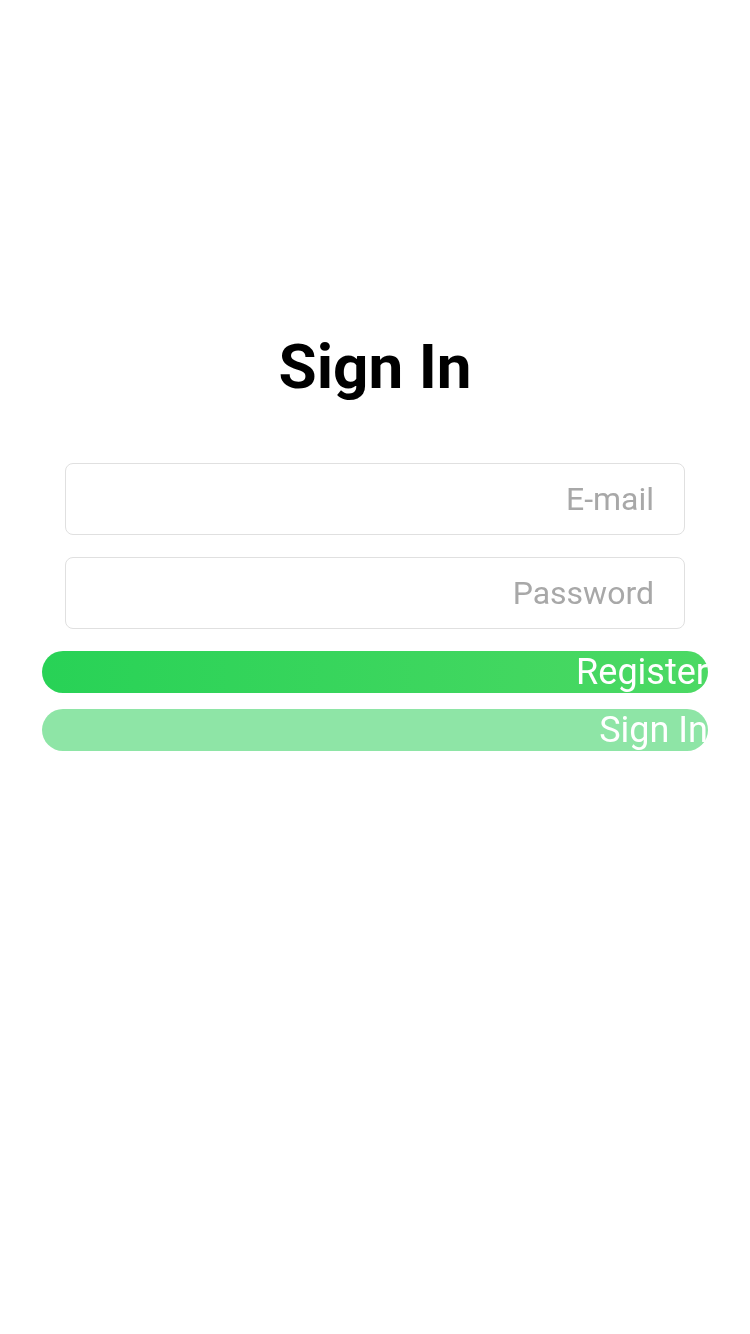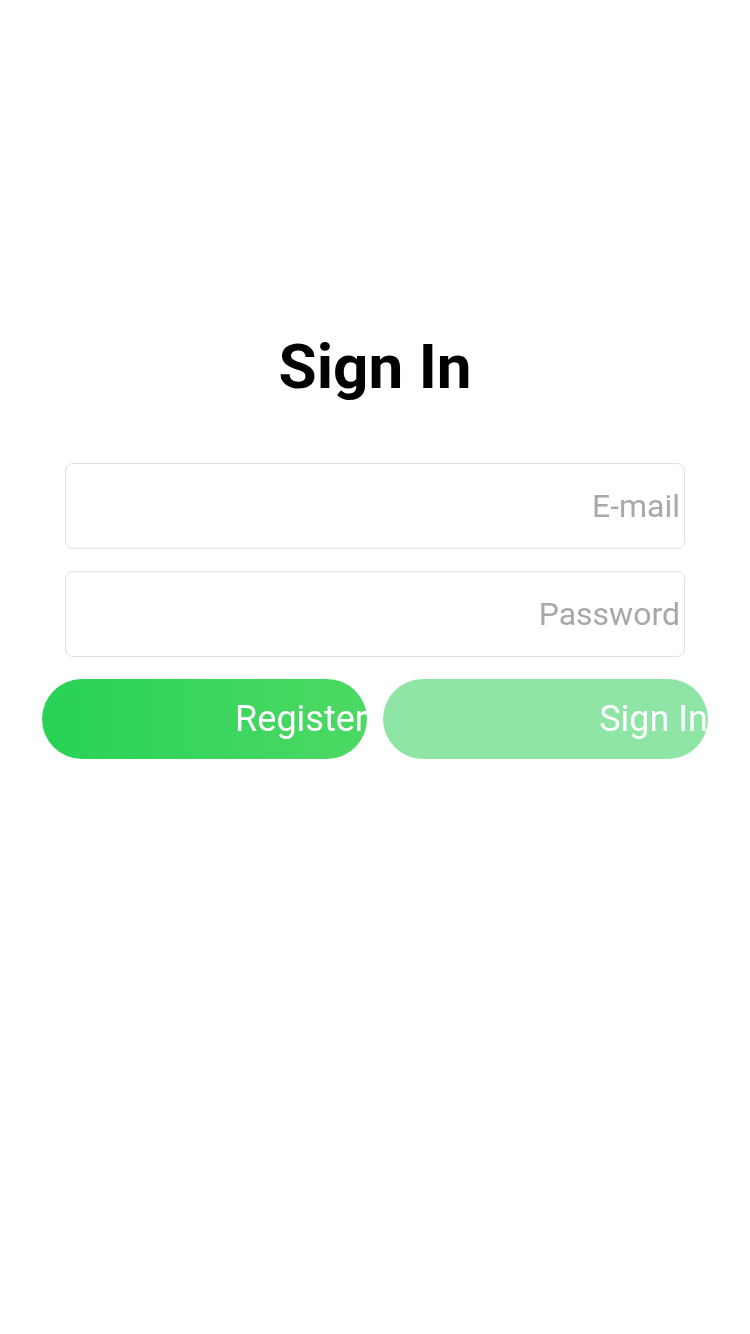--- a/index.html
+++ b/index.html
@@ -30,25 +30,25 @@
       font-weight: 700;
       color: #000000;
       margin-bottom: 60px;
     }
     .input-wrapper {
       width: 620px;
       margin-bottom: 22px;
     }
     .text-input {
       width: 100%;
-      height: 86px;
+      height: 72px;
       border: 1px solid #e0e0e0;
       border-radius: 8px;
       font-size: 32px;
-      padding: 0 4px;
+      padding: 0 30px;
       color: #333333;
       outline: none;
       font-family: inherit;
     }
     .text-input::placeholder {
       color: #a8a8a8;
     }
     .forgot-row {
       width: 664px;
       display: flex;
@@ -59,20 +59,21 @@
     }
     .forgot-link {
       font-size: 27px;
       color: #000000;
       cursor: pointer;
     }
     .button-row {
       width: 666px;
       display: flex;
       gap: 16px;
+      flex-direction: column;
     }
     .btn {
       flex: 1;
       height: 80px;
       border: none;
       border-radius: 40px;
       font-size: 36px;
       font-weight: 400;
       color: #ffffff;
       cursor: pointer;

